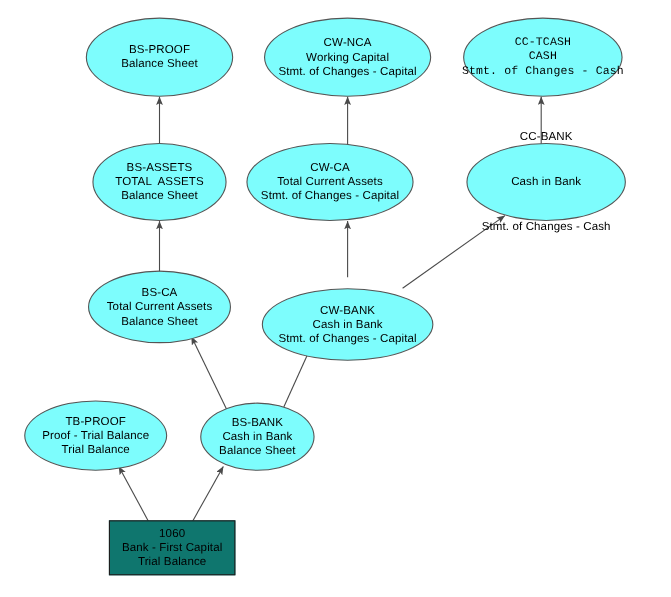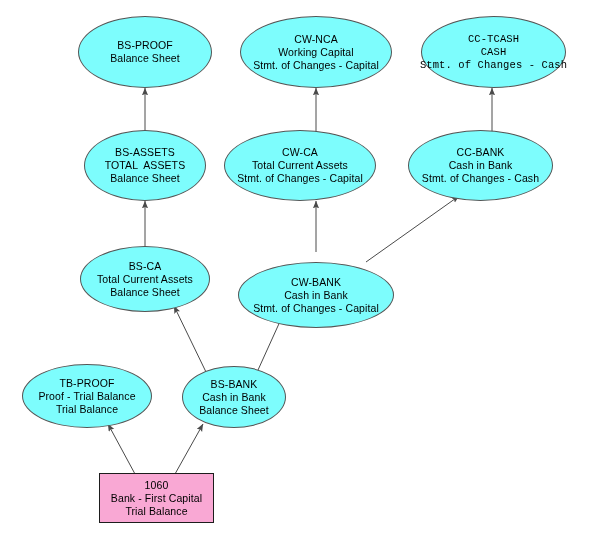--- a/index.html
+++ b/index.html
@@ -35,21 +35,21 @@
     text-align: center;
     z-index: 5;
   }
   .node.ellipse {
     border: 1px solid #555555;
     border-radius: 50%;
     background: #7dfdfd;
   }
   .node.rect {
     border: 1px solid #1d1d1d;
-    background: #f9a8d4;
+    background: #0f766e;
   }
   .node .line {
     display: block;
     font-size: 10.5px;
     line-height: 13px;
     color: #000000;
     white-space: pre;
     letter-spacing: 0.1px;
   }
 </style>
@@ -108,21 +108,21 @@
     <span class="line">TOTAL  ASSETS</span>
     <span class="line">Balance Sheet</span>
   </div>
 
   <div class="node ellipse" style="left:224px; top:130px; width:152px; height:71px;">
     <span class="line">CW-CA</span>
     <span class="line">Total Current Assets</span>
     <span class="line">Stmt. of Changes - Capital</span>
   </div>
 
-  <div class="node ellipse" style="left:408px; top:130px; width:145px; height:71px;">
+  <div class="node ellipse" style="left:424px; top:130px; width:145px; height:71px;gap:28px;">
     <span class="line">CC-BANK</span>
     <span class="line">Cash in Bank</span>
     <span class="line">Stmt. of Changes - Cash</span>
   </div>
 
   <div class="node ellipse" style="left:80px; top:246px; width:130px; height:66px;">
     <span class="line">BS-CA</span>
     <span class="line">Total Current Assets</span>
     <span class="line">Balance Sheet</span>
   </div>

